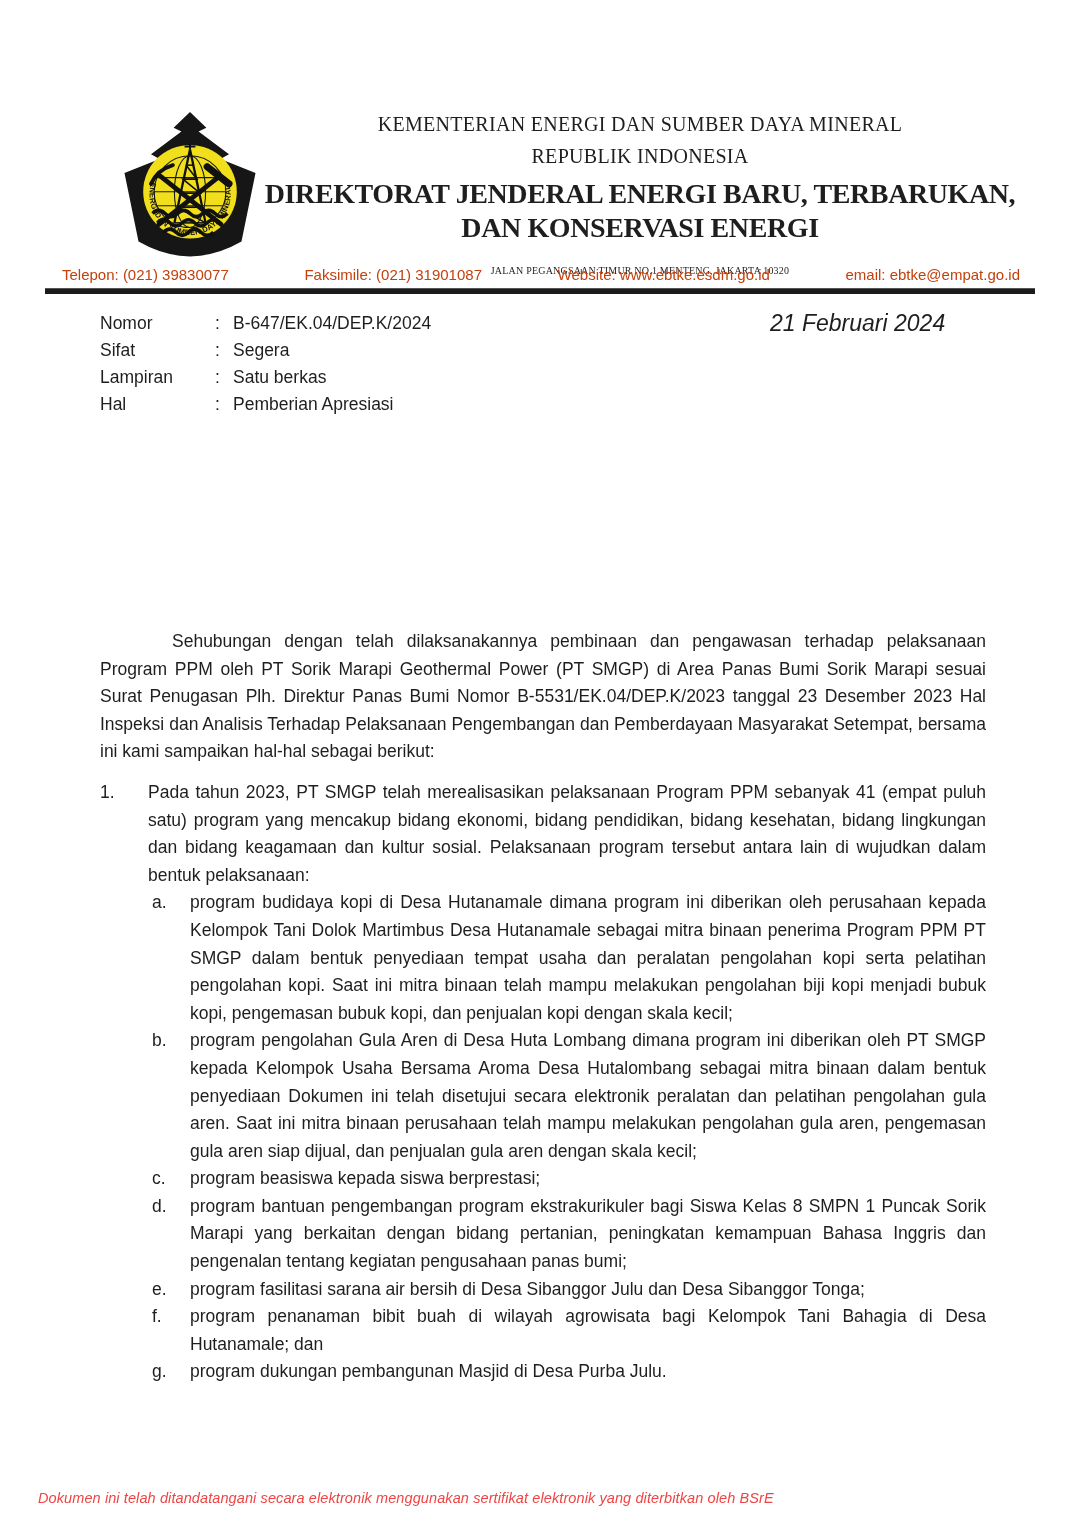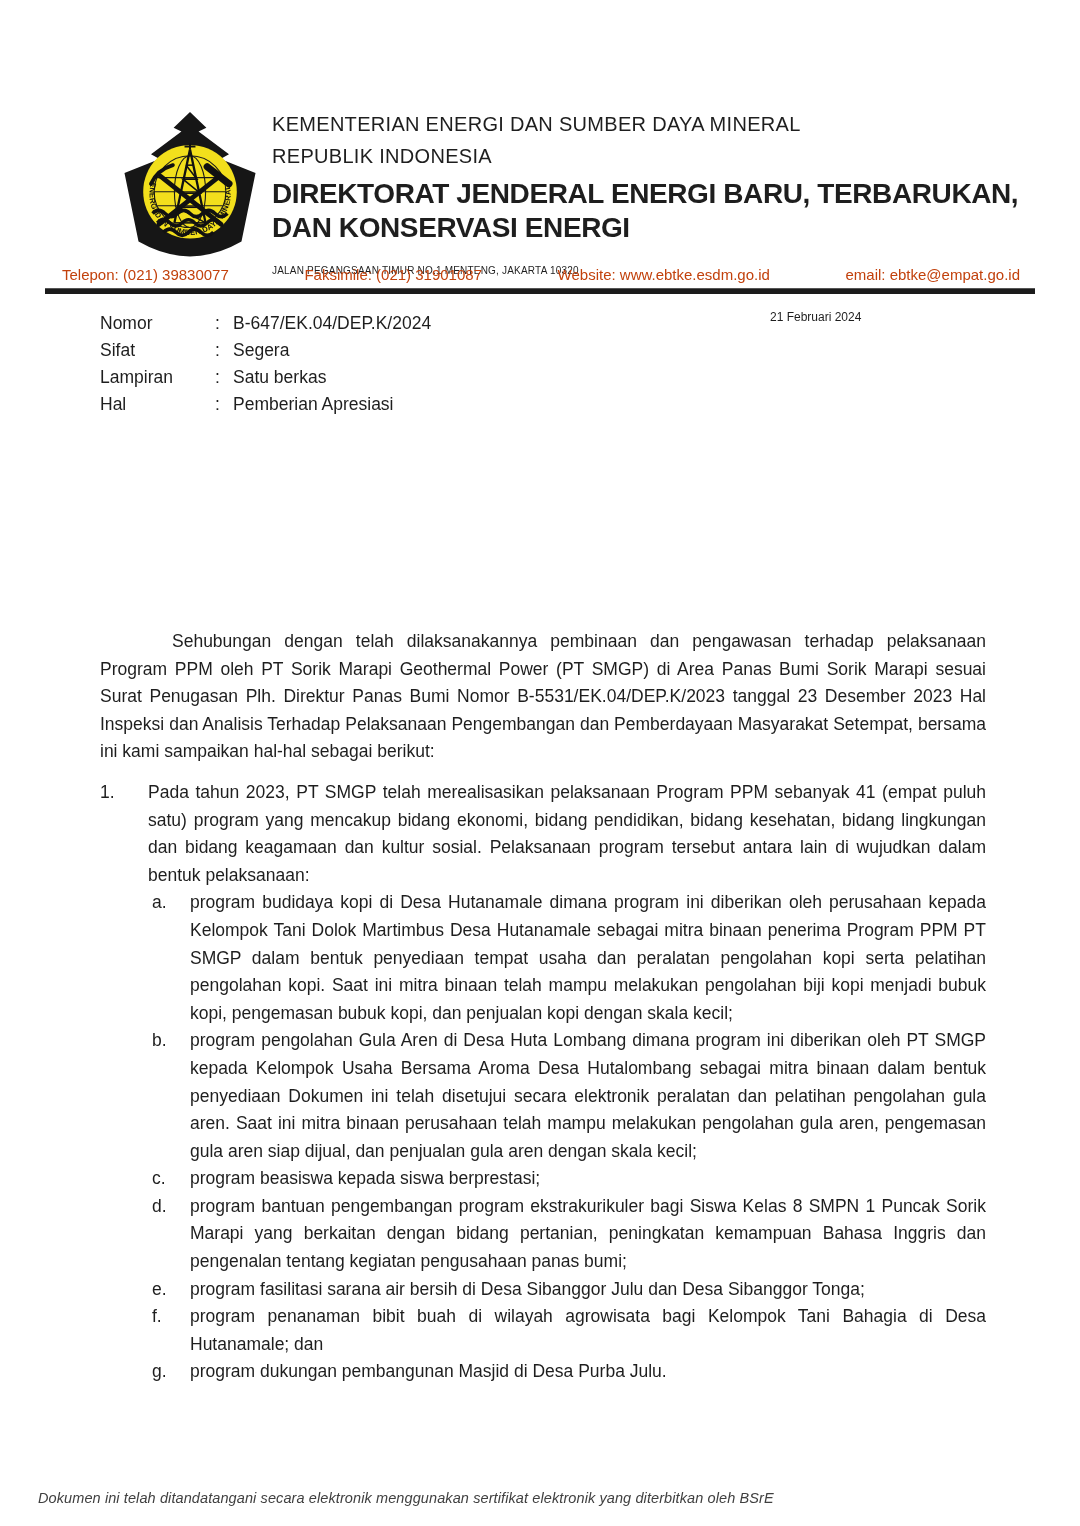--- a/index.html
+++ b/index.html
@@ -7,59 +7,59 @@
     position:relative;
     width:1080px;height:1526px;
     background:#ffffff;
     font-family:"Liberation Sans","DejaVu Sans",sans-serif;
     color:#1e1e1e;
     overflow:hidden;
   }
   
   .logo{position:absolute;left:112px;top:106px;width:156px;height:162px;}
   .head-text{
-    position:absolute;left:272px;top:112px;width:752px;
-    text-align:left;line-height:1.2;
+    position:absolute;left:264px;top:112px;width:752px;
+    text-align:center;line-height:1.2;font-family:Liberation Serif, serif;
   }
   .head-ministry{font-size:20px;letter-spacing:.3px;}
   .head-republic{font-size:20px;margin-top:8px;letter-spacing:.3px;}
   .head-directorate{font-size:28px;font-weight:700;margin-top:9px;letter-spacing:-.4px;}
   .head-address{font-size:10px;margin-top:21px;letter-spacing:.2px;}
   .contact-row{
     position:absolute;left:62px;top:266px;width:958px;
     display:flex;justify-content:space-between;
     font-size:15px;color:#c2410c;
   }
   .rule{
     position:absolute;left:45px;top:288px;width:990px;height:5px;
     background:#1b1b1b;border-top:1px solid #555;
   }
   
   .meta{position:absolute;left:100px;top:310px;font-size:17.5px;line-height:27px;}
   .meta-row{display:flex;}
   .meta-label{width:115px;}
   .meta-sep{width:18px;}
-  .meta-date{position:absolute;left:770px;top:310px;font-size:12px;}
+  .meta-date{position:absolute;left:770px;top:310px;font-size:23px;font-style:italic;}
   
   .recipient{position:absolute;left:100px;top:459px;font-size:17.5px;line-height:27.5px;}
   .recipient sup{font-size:11px;}
   
   .body{position:absolute;left:100px;top:628px;width:886px;font-size:17.5px;line-height:27.6px;}
   .opening{margin:0;text-align:justify;text-indent:72px;}
   .main-item{display:flex;margin-top:13px;}
   .main-marker{width:48px;flex:none;}
   .main-text{flex:1;text-align:justify;}
   .sub-list{margin-left:52px;}
   .sub-item{display:flex;}
   .sub-marker{width:38px;flex:none;}
   .sub-text{flex:1;text-align:justify;}
   
   .footnote{
     position:absolute;left:38px;bottom:20px;
-    font-size:14.5px;font-style:italic;color:#404040;letter-spacing:.1px;
+    font-size:14.5px;font-style:italic;color:#ef4444;letter-spacing:.1px;
   }
 </style>
 </head>
 <body>
 
 <div class="page">
 
   <svg class="logo" viewBox="0 0 200 200">
     <path d="M100,4 L121,24 L111,29 L150,58 L139,64 L184,82 L166,170 Q100,208 34,170 L16,82 L61,64 L50,58 L89,29 L79,24 Z" fill="#161616"></path>
     <circle cx="100" cy="106" r="60" fill="#f2df1c"></circle>

